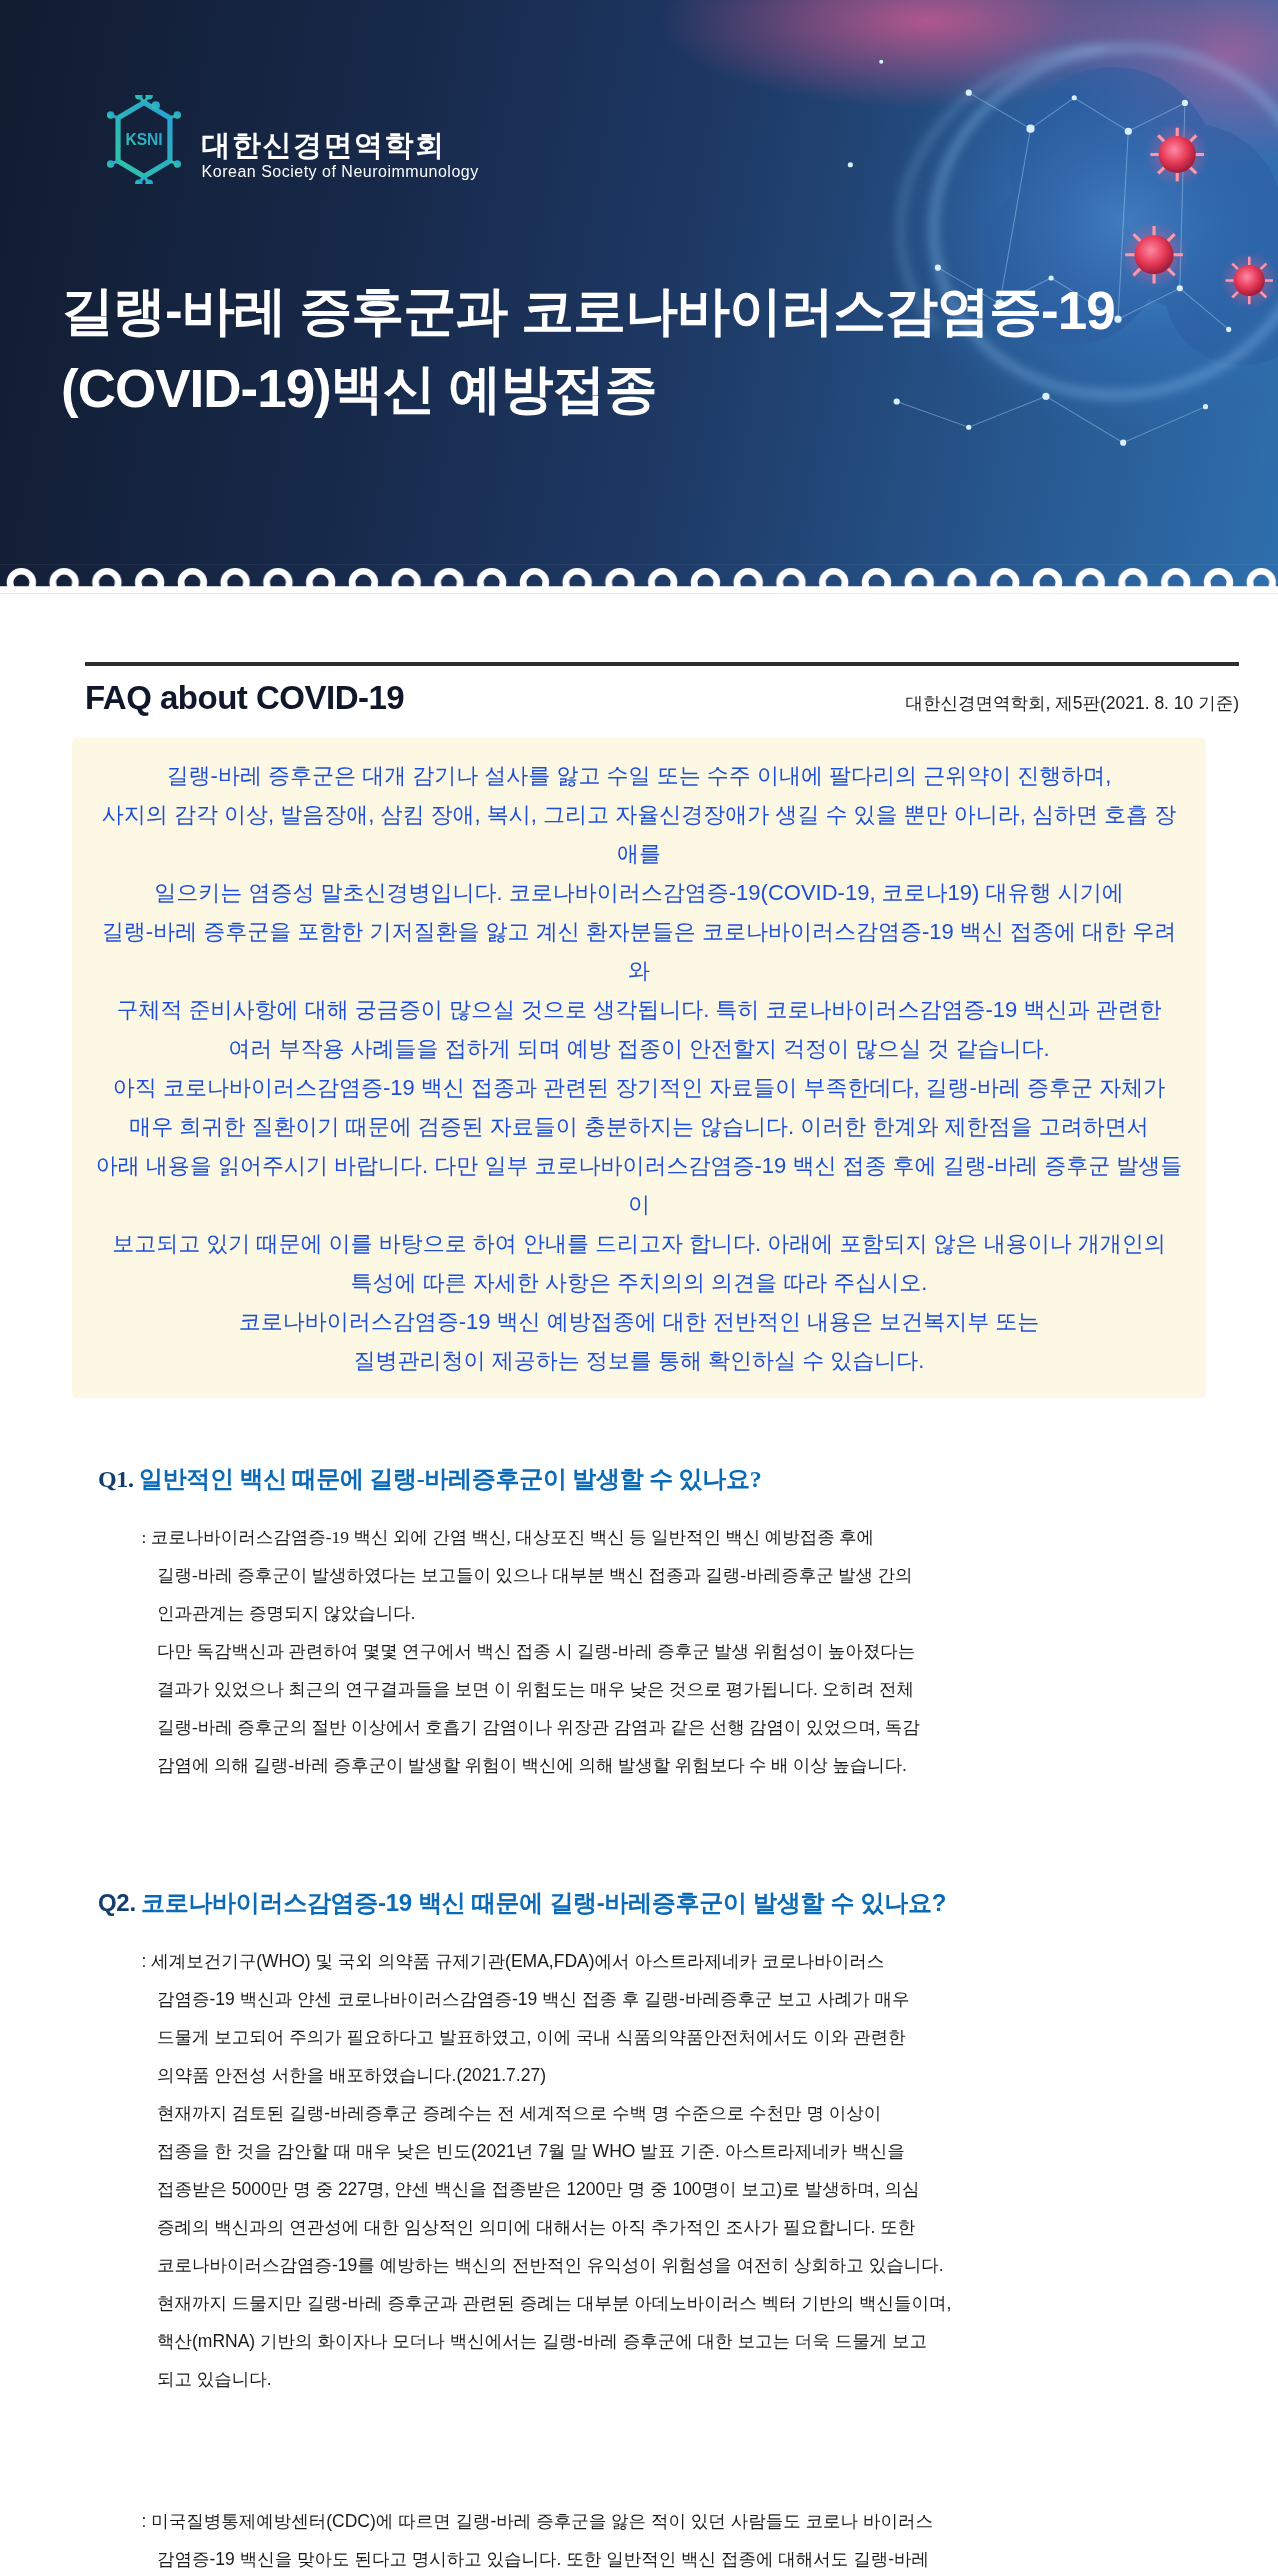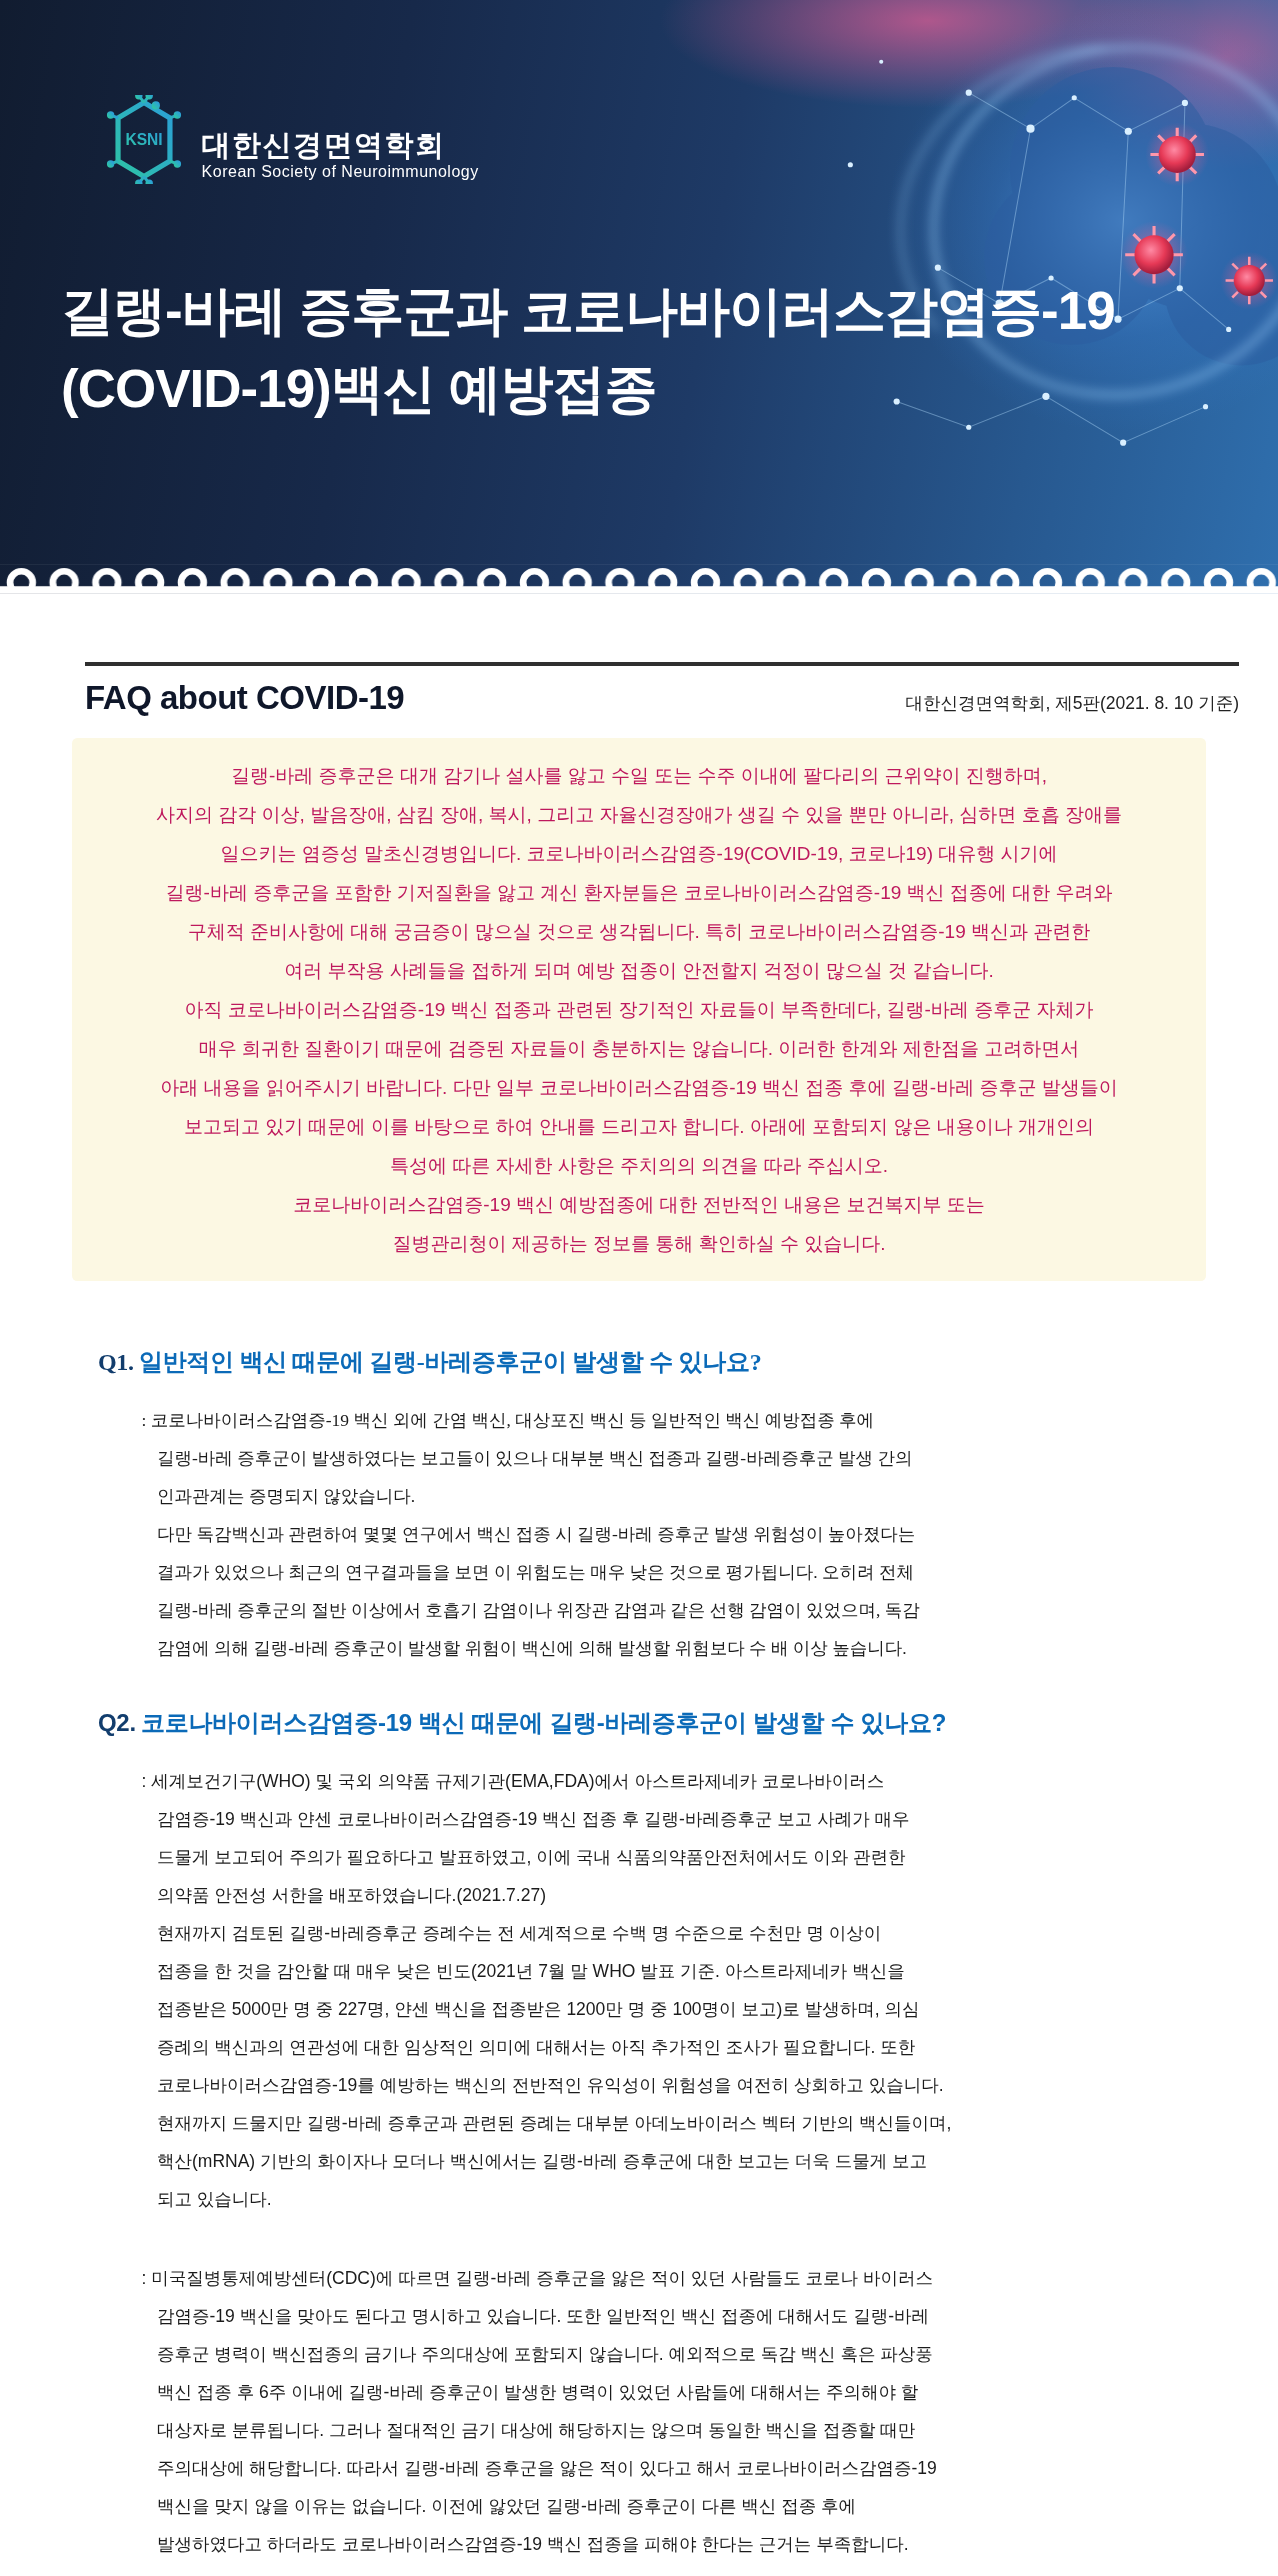--- a/index.html
+++ b/index.html
@@ -21,25 +21,25 @@
   .page-title{position:absolute;left:61px;top:272px;color:#ffffff;font-weight:800;font-size:53px;line-height:78px;letter-spacing:-1px;white-space:nowrap;}
   .scallop{position:absolute;left:0;bottom:0;display:block;}
   
   .rule{height:4.1px;background:#2f2f2f;margin:68px 39px 0 85px;}
   .faq-row{margin:11.3px 39px 0 85px;height:41px;display:flex;justify-content:space-between;align-items:flex-end;}
   .faq-heading{font-size:33px;font-weight:800;color:#0f172a;letter-spacing:-0.5px;line-height:41px;}
   .edition{font-size:17.5px;color:#222222;line-height:23px;padding-bottom:3.1px;}
   
   .intro-box{
     margin:19.6px 72px 0 72px;background:#fcf8e3;border-radius:5.2px;
-    padding:18px 21px;text-align:center;font-size:19px;line-height:39px;
-    color:#be185d;white-space:pre-line;
-  }
-  
-  .qa-section{margin-top:41px;}
+    padding:18px 21px;text-align:center;font-size:22px;line-height:39px;
+    color:#1d4ed8;white-space:pre-line;
+  }
+  
+  .qa-section{margin-top:104px;}
   .qa-section.first{margin-top:66px;font-family:Liberation Serif, serif;}
   .q-heading{margin:0 39px 0 98px;font-size:24px;font-weight:800;line-height:30px;color:#0b6ab8;letter-spacing:-0.3px;}
   .q-label{color:#123d6d;margin-right:5.2px;font-weight:800;}
   .q-answer{
     margin:24px 72px 0 157px;font-size:17.5px;line-height:38px;color:#1b1b1b;
     white-space:pre-line;text-indent:-15.5px;
   }
 </style>
 </head>
 <body>

